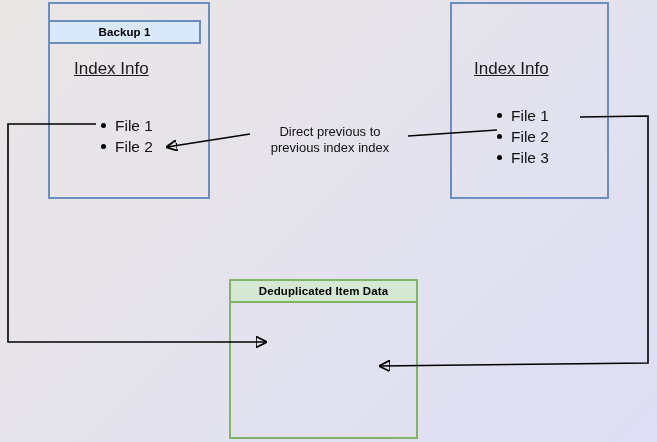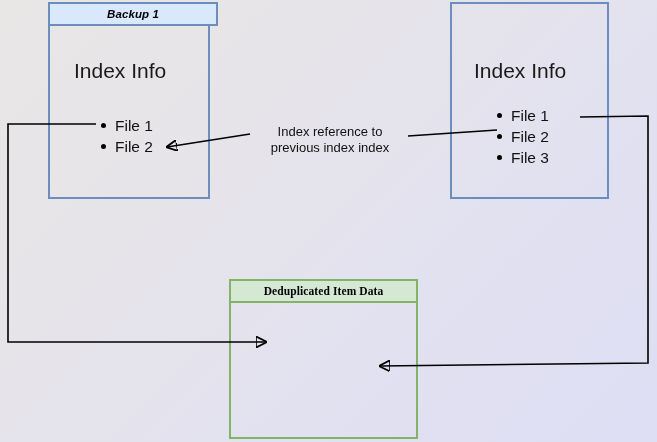--- a/index.html
+++ b/index.html
@@ -37,27 +37,27 @@
     font-weight: bold;
     color: #000;
     letter-spacing: 0.1px;
   }
   .box-green {
     border-color: #82b366;
   }
   .box-header-green {
     border-color: #82b366;
     background: #d5e8d4;
-    font-family: Liberation Serif, serif;
   }
   .idx-title {
     position: absolute;
-    font-size: 21px;
+    font-size: 17px;
     color: #1a1a1a;
     white-space: nowrap;
+    text-decoration: underline;
   }
   .filelist {
     position: absolute;
     margin: 0;
     padding: 0;
     list-style: none;
   }
   .filelist li {
     position: relative;
     font-size: 15.5px;
@@ -97,21 +97,21 @@
     stroke: #000;
     stroke-width: 1.6;
   }
 </style>
 </head>
 <body>
 
 <div id="canvas">
 
   <div class="box" style="left:48px; top:2px; width:162px; height:197px;"></div>
-  <div class="box-header" style="left:48px; top:2px; width:170px; height:24px;font-style:italic;">
+  <div class="box-header" style="left:48px; top:20px; width:153px; height:24px;">
     <span>Backup 1</span>
   </div>
   <div class="idx-title" style="left:74px; top:59px;">Index Info</div>
   <ul class="filelist" style="left:101px; top:115px;">
     <li>File 1</li>
     <li>File 2</li>
   </ul>
 
   <div class="box" style="left:450px; top:2px; width:159px; height:197px;"></div>
   <div class="idx-title" style="left:474px; top:59px;">Index Info</div>
@@ -122,21 +122,21 @@
   </ul>
 
   <div class="box box-green" style="left:229px; top:279px; width:189px; height:160px;"></div>
   <div class="box-header box-header-green" style="left:229px; top:279px; width:189px; height:24px;">
     <span>Deduplicated Item Data</span>
   </div>
   <ul class="filelist" style="left:276px; top:334px;">
   </ul>
 
   <div class="center-label" style="left:247px; top:124px; width:166px;">
-    <div>Index reference to</div>
+    <div>Direct previous to</div>
     <div>previous index index</div>
   </div>
 
   <svg class="edges" viewBox="0 0 657 442">
     <defs>
       <marker id="arrow" viewBox="0 0 10 10" refX="9" refY="5" markerWidth="7" markerHeight="7" orient="auto-start-reverse">
         <path d="M 0 0 L 10 5 L 0 10 z" fill="#000" stroke="none"></path>
       </marker>
     </defs>
 

